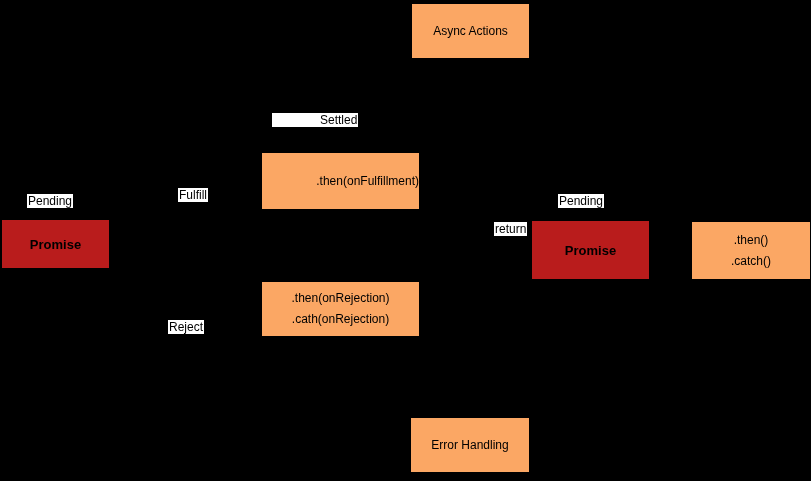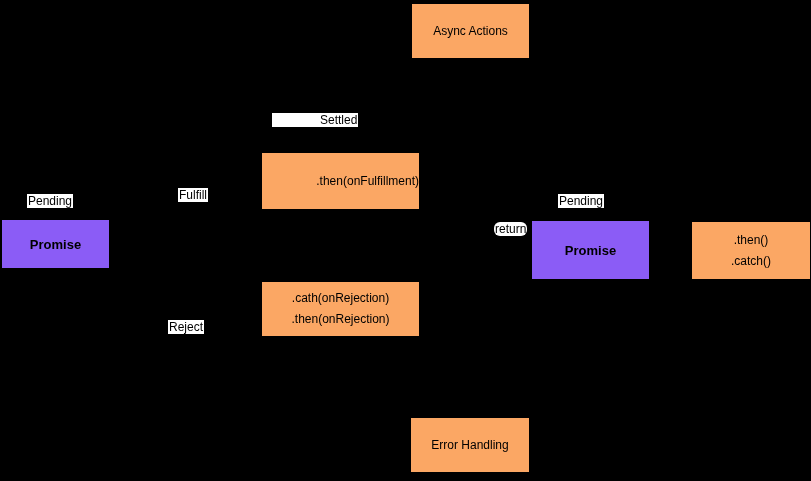--- a/index.html
+++ b/index.html
@@ -22,21 +22,21 @@
     align-items: center;
     justify-content: center;
     text-align: center;
     box-sizing: border-box;
     border: 1px solid #000000;
     color: #000000;
     font-size: 12px;
     line-height: 15px;
   }
   .node.orange { background: #FBA764; }
-  .node.blue   { background: #8b5cf6; font-weight: bold; font-size: 13px; }
+  .node.blue   { background: #b91c1c; font-weight: bold; font-size: 13px; }
   .node .line { display: block; line-height: 21px; }
 
   #node-async-actions     { left: 411px; top: 3px;   width: 119px; height: 56px; text-align: right; }
   #node-promise-left      { left: 1px;   top: 219px; width: 109px; height: 50px; }
   #node-then-fulfillment  { left: 261px; top: 152px; width: 159px; height: 58px; align-items: flex-end; }
   #node-then-rejection    { left: 261px; top: 281px; width: 159px; height: 56px; }
   #node-promise-right     { left: 531px; top: 220px; width: 119px; height: 60px; }
   #node-then-catch        { left: 691px; top: 221px; width: 120px; height: 59px; }
   #node-error-handling    { left: 410px; top: 417px; width: 120px; height: 56px; }
 
@@ -47,42 +47,42 @@
     font-size: 12px;
     line-height: 14px;
     padding: 0 1px;
     white-space: nowrap;
   }
   #label-settled       { left: 272px; top: 113px; padding-left: 48px; }
   #label-fulfill       { left: 178px; top: 152px; margin-top: 36px; }
   #label-pending-left  { left: 27px;  top: 194px; }
   #label-reject        { left: 168px; top: 320px; }
   #label-pending-right { left: 558px; top: 194px; }
-  #label-return        { left: 494px; top: 222px; border-radius: 6px; }
+  #label-return        { left: 494px; top: 222px; }
 </style>
 </head>
 <body>
 
 <div class="canvas">
 
   <div class="node orange" id="node-async-actions">
     <span>Async Actions</span>
   </div>
 
   <div class="node blue" id="node-promise-left">
     <span>Promise</span>
   </div>
 
   <div class="node orange" id="node-then-fulfillment">
     <span>.then(onFulfillment)</span>
   </div>
 
   <div class="node orange" id="node-then-rejection">
+    <span class="line">.then(onRejection)</span>
     <span class="line">.cath(onRejection)</span>
-    <span class="line">.then(onRejection)</span>
   </div>
 
   <div class="node blue" id="node-promise-right">
     <span>Promise</span>
   </div>
 
   <div class="node orange" id="node-then-catch">
     <span class="line">.then()</span>
     <span class="line">.catch()</span>
   </div>

